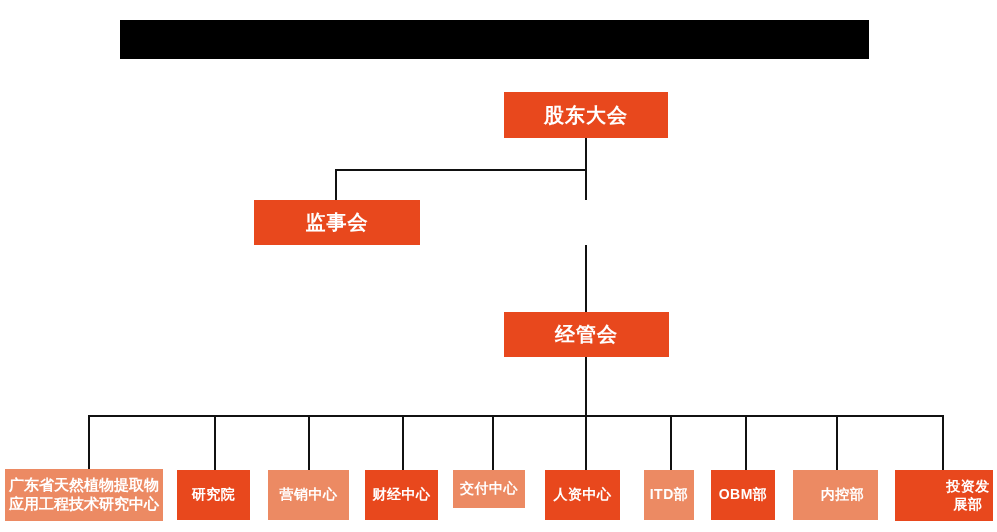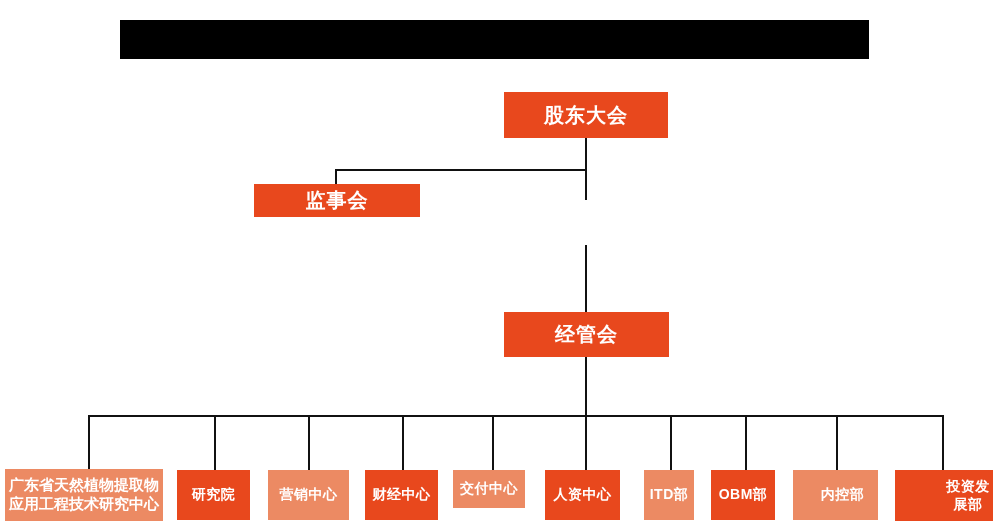--- a/index.html
+++ b/index.html
@@ -39,21 +39,21 @@
   .node.small{font-size:14px;letter-spacing:0.5px;}
   .node.tiny{font-size:15px;letter-spacing:0;padding:2px 4px;}
   
   .line{position:absolute;background:var(--c-line);}
   .line.h{height:2px;}
   .line.v{width:2px;}
 
   
   .n-shareholders{left:504px;top:92px;width:164px;height:46px;}
   
-  .n-supervisors{left:254px;top:184px;width:166px;height:33px;}
+  .n-supervisors{left:254px;top:200px;width:166px;height:45px;}
   .n-directors{left:503px;top:200px;width:167px;height:45px;}
   
   .n-management{left:504px;top:312px;width:165px;height:45px;}
   
   .n-gd-center{left:5px;top:469px;width:158px;height:52px;}
   .n-research{left:177px;top:470px;width:73px;height:50px;}
   .n-marketing{left:268px;top:470px;width:81px;height:50px;}
   .n-finance{left:365px;top:470px;width:73px;height:50px;}
   .n-delivery{left:453px;top:470px;width:72px;height:38px;}
   .n-hr{left:545px;top:470px;width:75px;height:50px;}

